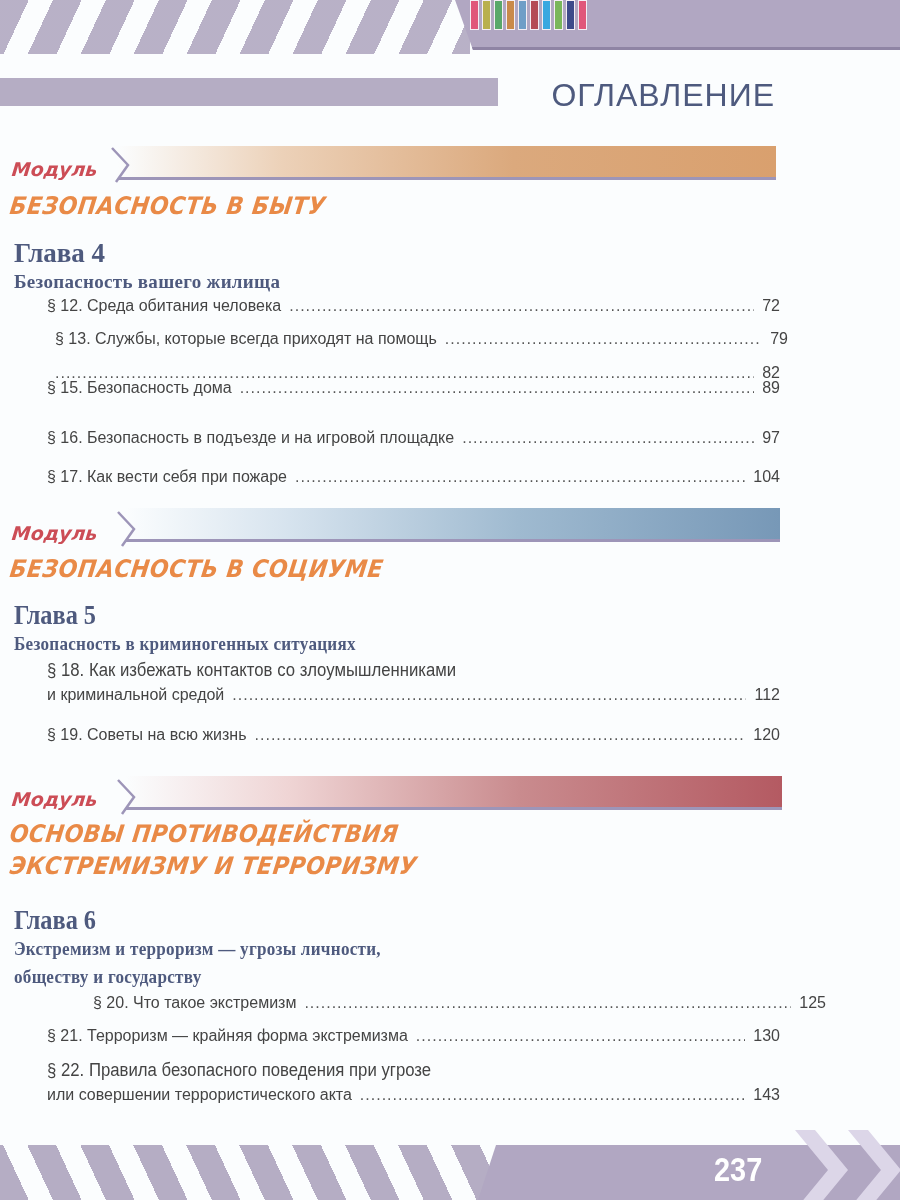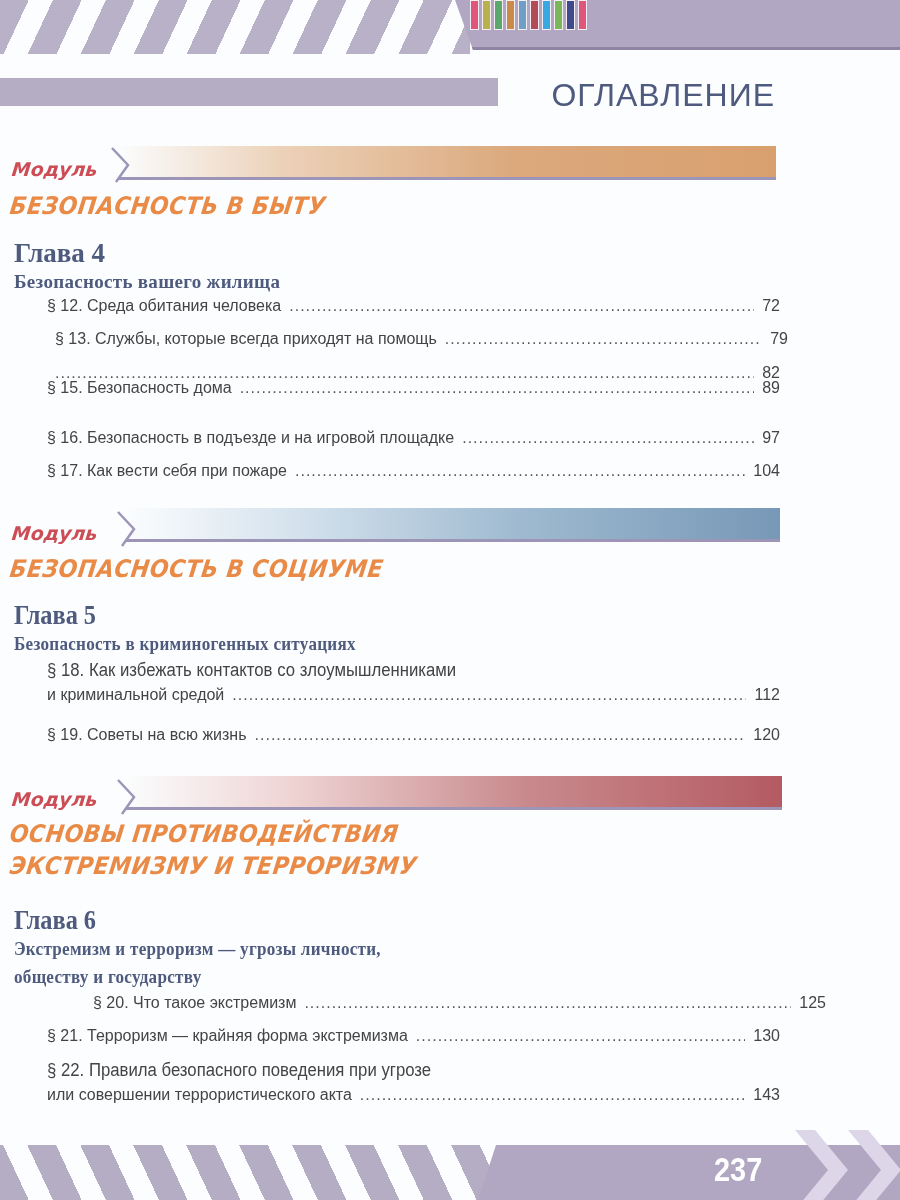--- a/index.html
+++ b/index.html
@@ -177,21 +177,21 @@
   <a class="toc-entry" style="top:379px;">
     <span class="text">§ 15. Безопасность дома</span>
     <span class="dots"></span>
     <span class="page">89</span>
   </a>
   <a class="toc-entry" style="top:429px;">
     <span class="text">§ 16. Безопасность в подъезде и на игровой площадке</span>
     <span class="dots"></span>
     <span class="page">97</span>
   </a>
-  <a class="toc-entry" style="top:462px;">
+  <a class="toc-entry" style="top:462px;align-items:flex-end;">
     <span class="text">§ 17. Как вести себя при пожаре</span>
     <span class="dots"></span>
     <span class="page">104</span>
   </a>
 </section>
 
 <section>
   <div class="module-bar" style="left:126px; top:508px; width:654px; background:linear-gradient(90deg,#fbfdfe 0%,#d6e3ee 25%,#9fbad0 60%,#7798b7 100%);"></div>
   <svg class="module-chevron" style="left:116px; top:510px;" viewBox="0 0 22 38">
     <polyline points="2,2 18,19 6,36" fill="none" stroke="#9d95b8" stroke-width="2.5"></polyline>

